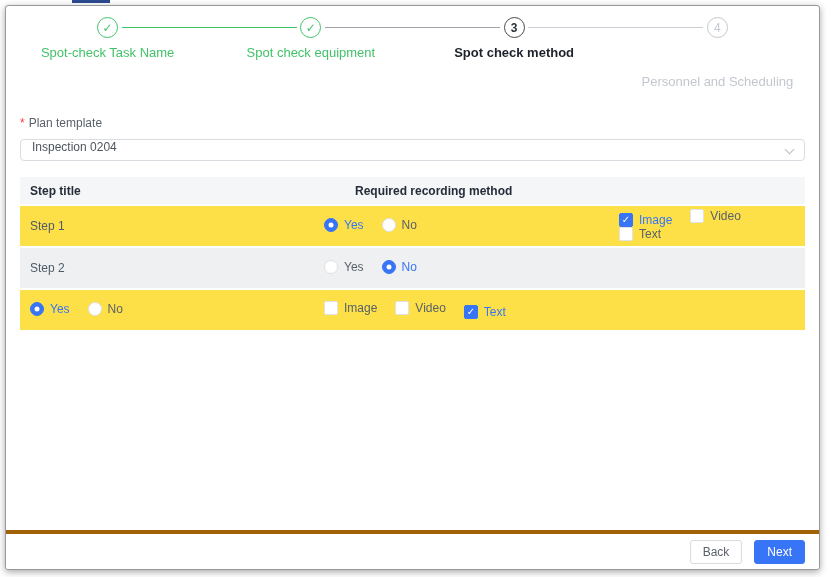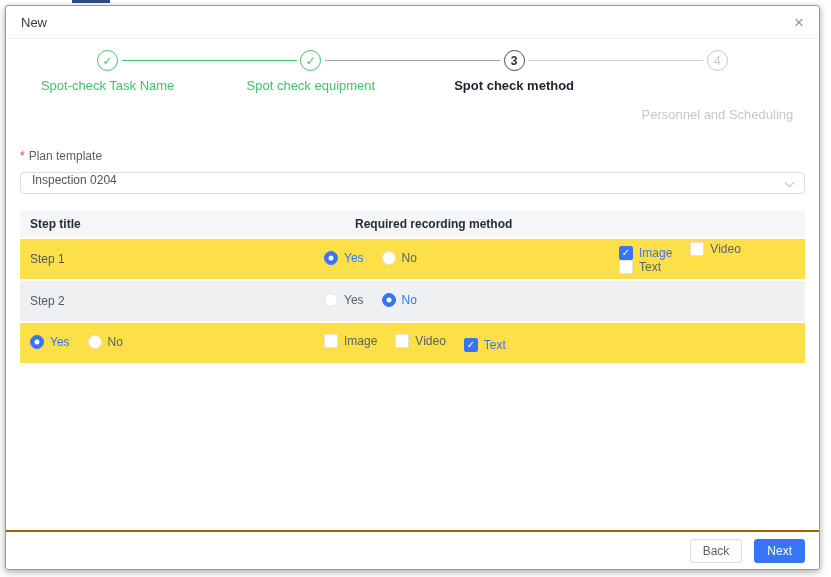--- a/index.html
+++ b/index.html
@@ -85,41 +85,37 @@
     display: inline-flex; align-items: center; justify-content: center;
   }
   .cbox.checked { background: var(--blue); border-color: var(--blue); }
   .cbox.checked::after { content: '✓'; color: #fff; font-size: 10px; line-height: 1; }
   .opt-txt { color: #5a616b; }
   .opt-txt.sel { color: var(--blue); }
 
   
   .footer {
     position: absolute; left: 0; right: 0; bottom: 0; height: 39px;
-    border-top: 2px solid #a16207; display: flex; align-items: center;
+    border-top: 4px solid #a16207; display: flex; align-items: center;
     justify-content: flex-end; gap: 12px; padding: 0 14px; background: #fff;
     border-radius: 0 0 3px 3px;
   }
   .btn {
     height: 24px; padding: 0 12px; border-radius: 3px; font-size: 12px;
     display: inline-flex; align-items: center; cursor: pointer; font-family: inherit;
   }
   .btn-back { background: #fff; border: 1px solid #d9dce1; color: #5a616b; }
   .btn-next { background: var(--blue); border: 1px solid var(--blue); color: #fff; }
 </style>
 </head>
 <body>
 
 <div class="bg-accent"></div>
 
 <div class="modal">
-  <div class="modal-header">
-    <span class="modal-title">New</span>
-    <button class="close-btn">×</button>
-  </div>
 
   <div class="stepper">
       <div class="step done"><span class="line line-right seg-0"></span><span class="circle">✓</span><div class="step-label">Spot-check Task Name</div></div>
       <div class="step done"><span class="line line-left seg-0"></span><span class="line line-right seg-1"></span><span class="circle">✓</span><div class="step-label">Spot check equipment</div></div>
       <div class="step active"><span class="line line-left seg-1"></span><span class="line line-right seg-2"></span><span class="circle">3</span><div class="step-label">Spot check method</div></div>
       <div class="step pending"><span class="line line-left seg-2"></span><span class="circle">4</span><div class="step-label">Personnel and Scheduling</div></div>
     </div>
 
   <div class="modal-body">
     <div class="field-label">

